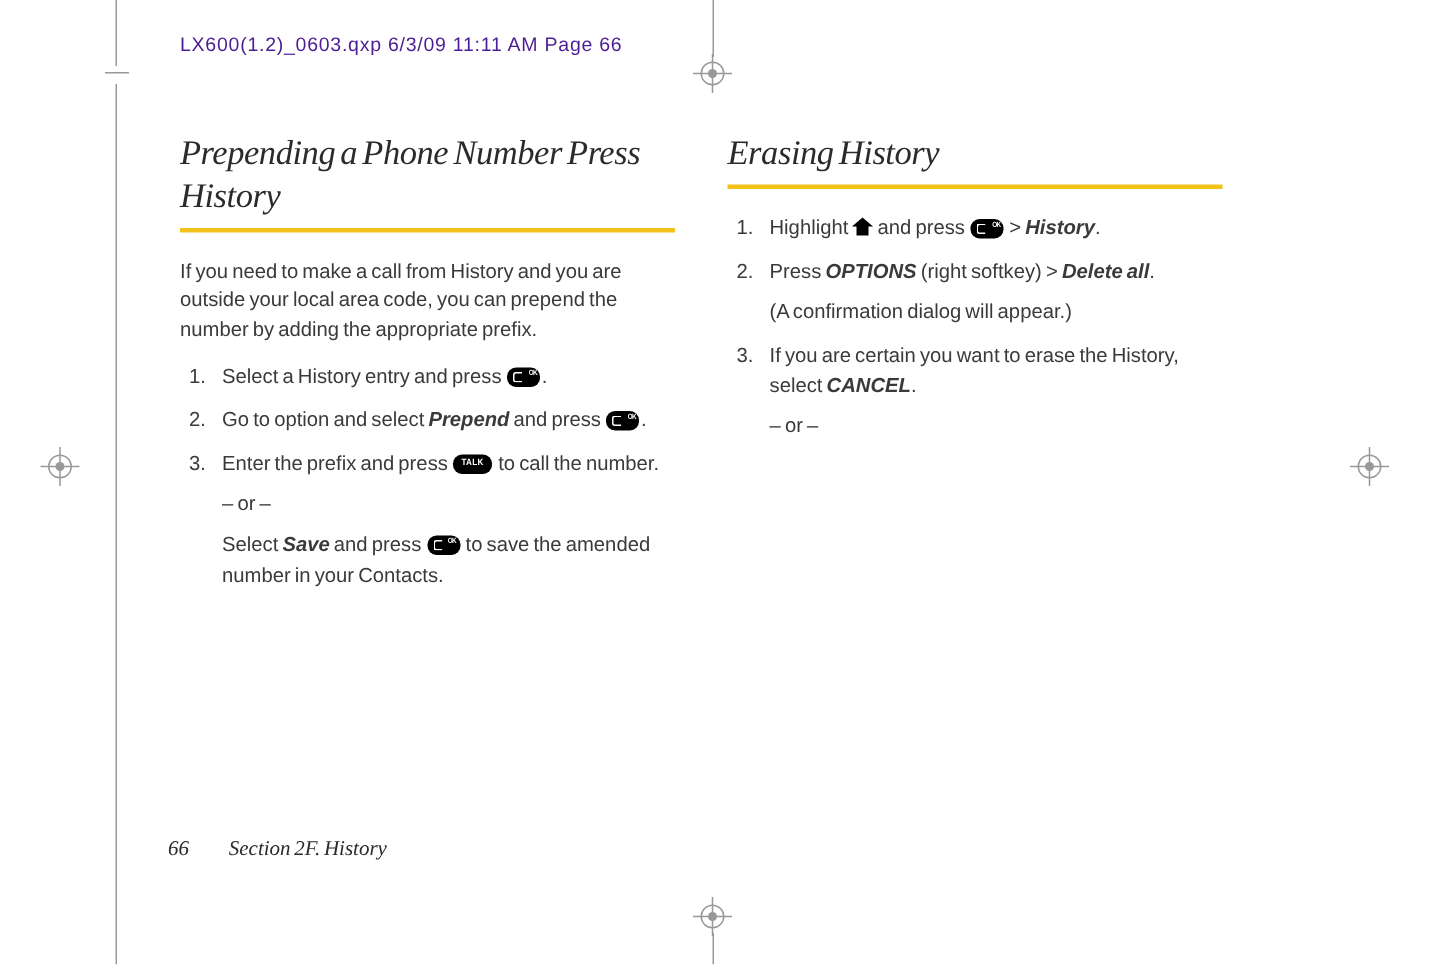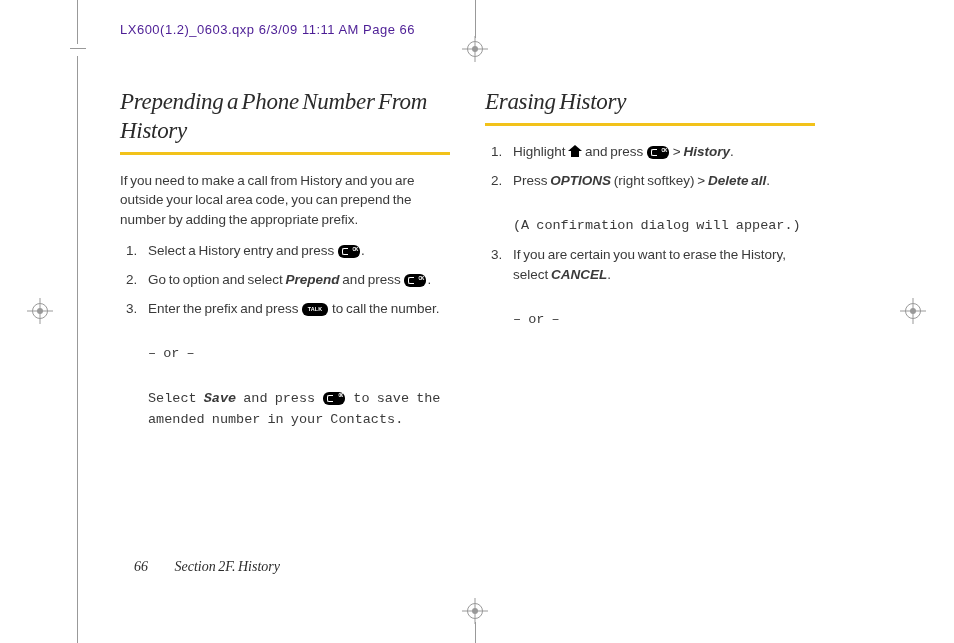--- a/index.html
+++ b/index.html
@@ -108,22 +108,21 @@
     word-spacing: -1px;
   }
   ol li .num {
     position: absolute;
     left: -22px;
     top: 0;
     font-weight: 400;
   }
   .bital { font-style: italic; font-weight: 600; }
   .sub {
-    margin-top: 24px;
-    font-family: Liberation Mono, monospace;
+    margin-top: 6px;
   }
 
   
   .key {
     display: inline-block;
     vertical-align: -3px;
     width: 22px;
     height: 13px;
     background: #000;
     border-radius: 6px;
@@ -184,21 +183,21 @@
   .home-ico::after {
     content: "";
     position: absolute;
     left: 3px; top: 5px;
     width: 8px; height: 7px;
     background: #000;
   }
 
   .footer {
     position: absolute;
-    left: 134px;
+    left: 112px;
     bottom: 68px;
     font-family: Georgia, "Times New Roman", serif;
     font-style: italic;
     font-size: 14px;
     color: #2b2b2b;
     word-spacing: -1px;
   }
   .footer .pg { margin-right: 24px; }
 </style>
 </head>
@@ -225,21 +224,21 @@
 
 <div class="regmark" style="left:462px; top:598px;">
     <div class="circ"></div>
     <div class="inner"></div>
   </div>
 <div class="vrule" style="left:475px; top:622px; height:21px;"></div>
 
 <div class="header-line">LX600(1.2)_0603.qxp  6/3/09  11:11 AM  Page 66</div>
 
 <div class="col left">
-  <h2>Prepending a Phone Number From History</h2>
+  <h2>Prepending a Phone Number Press History</h2>
   <div class="yellow-rule"></div>
   <p class="intro">If you need to make a call from History and you are outside your local area code, you can prepend the number by adding the appropriate prefix.</p>
   <ol>
     <li>
       <span class="num">1.</span>
       <span>Select a History entry and press </span><span class="key ok"></span><span>.</span>
     </li>
     <li>
       <span class="num">2.</span>
       <span>Go to option and select </span><span class="bital">Prepend</span><span> and press </span><span class="key ok"></span><span>.</span>

